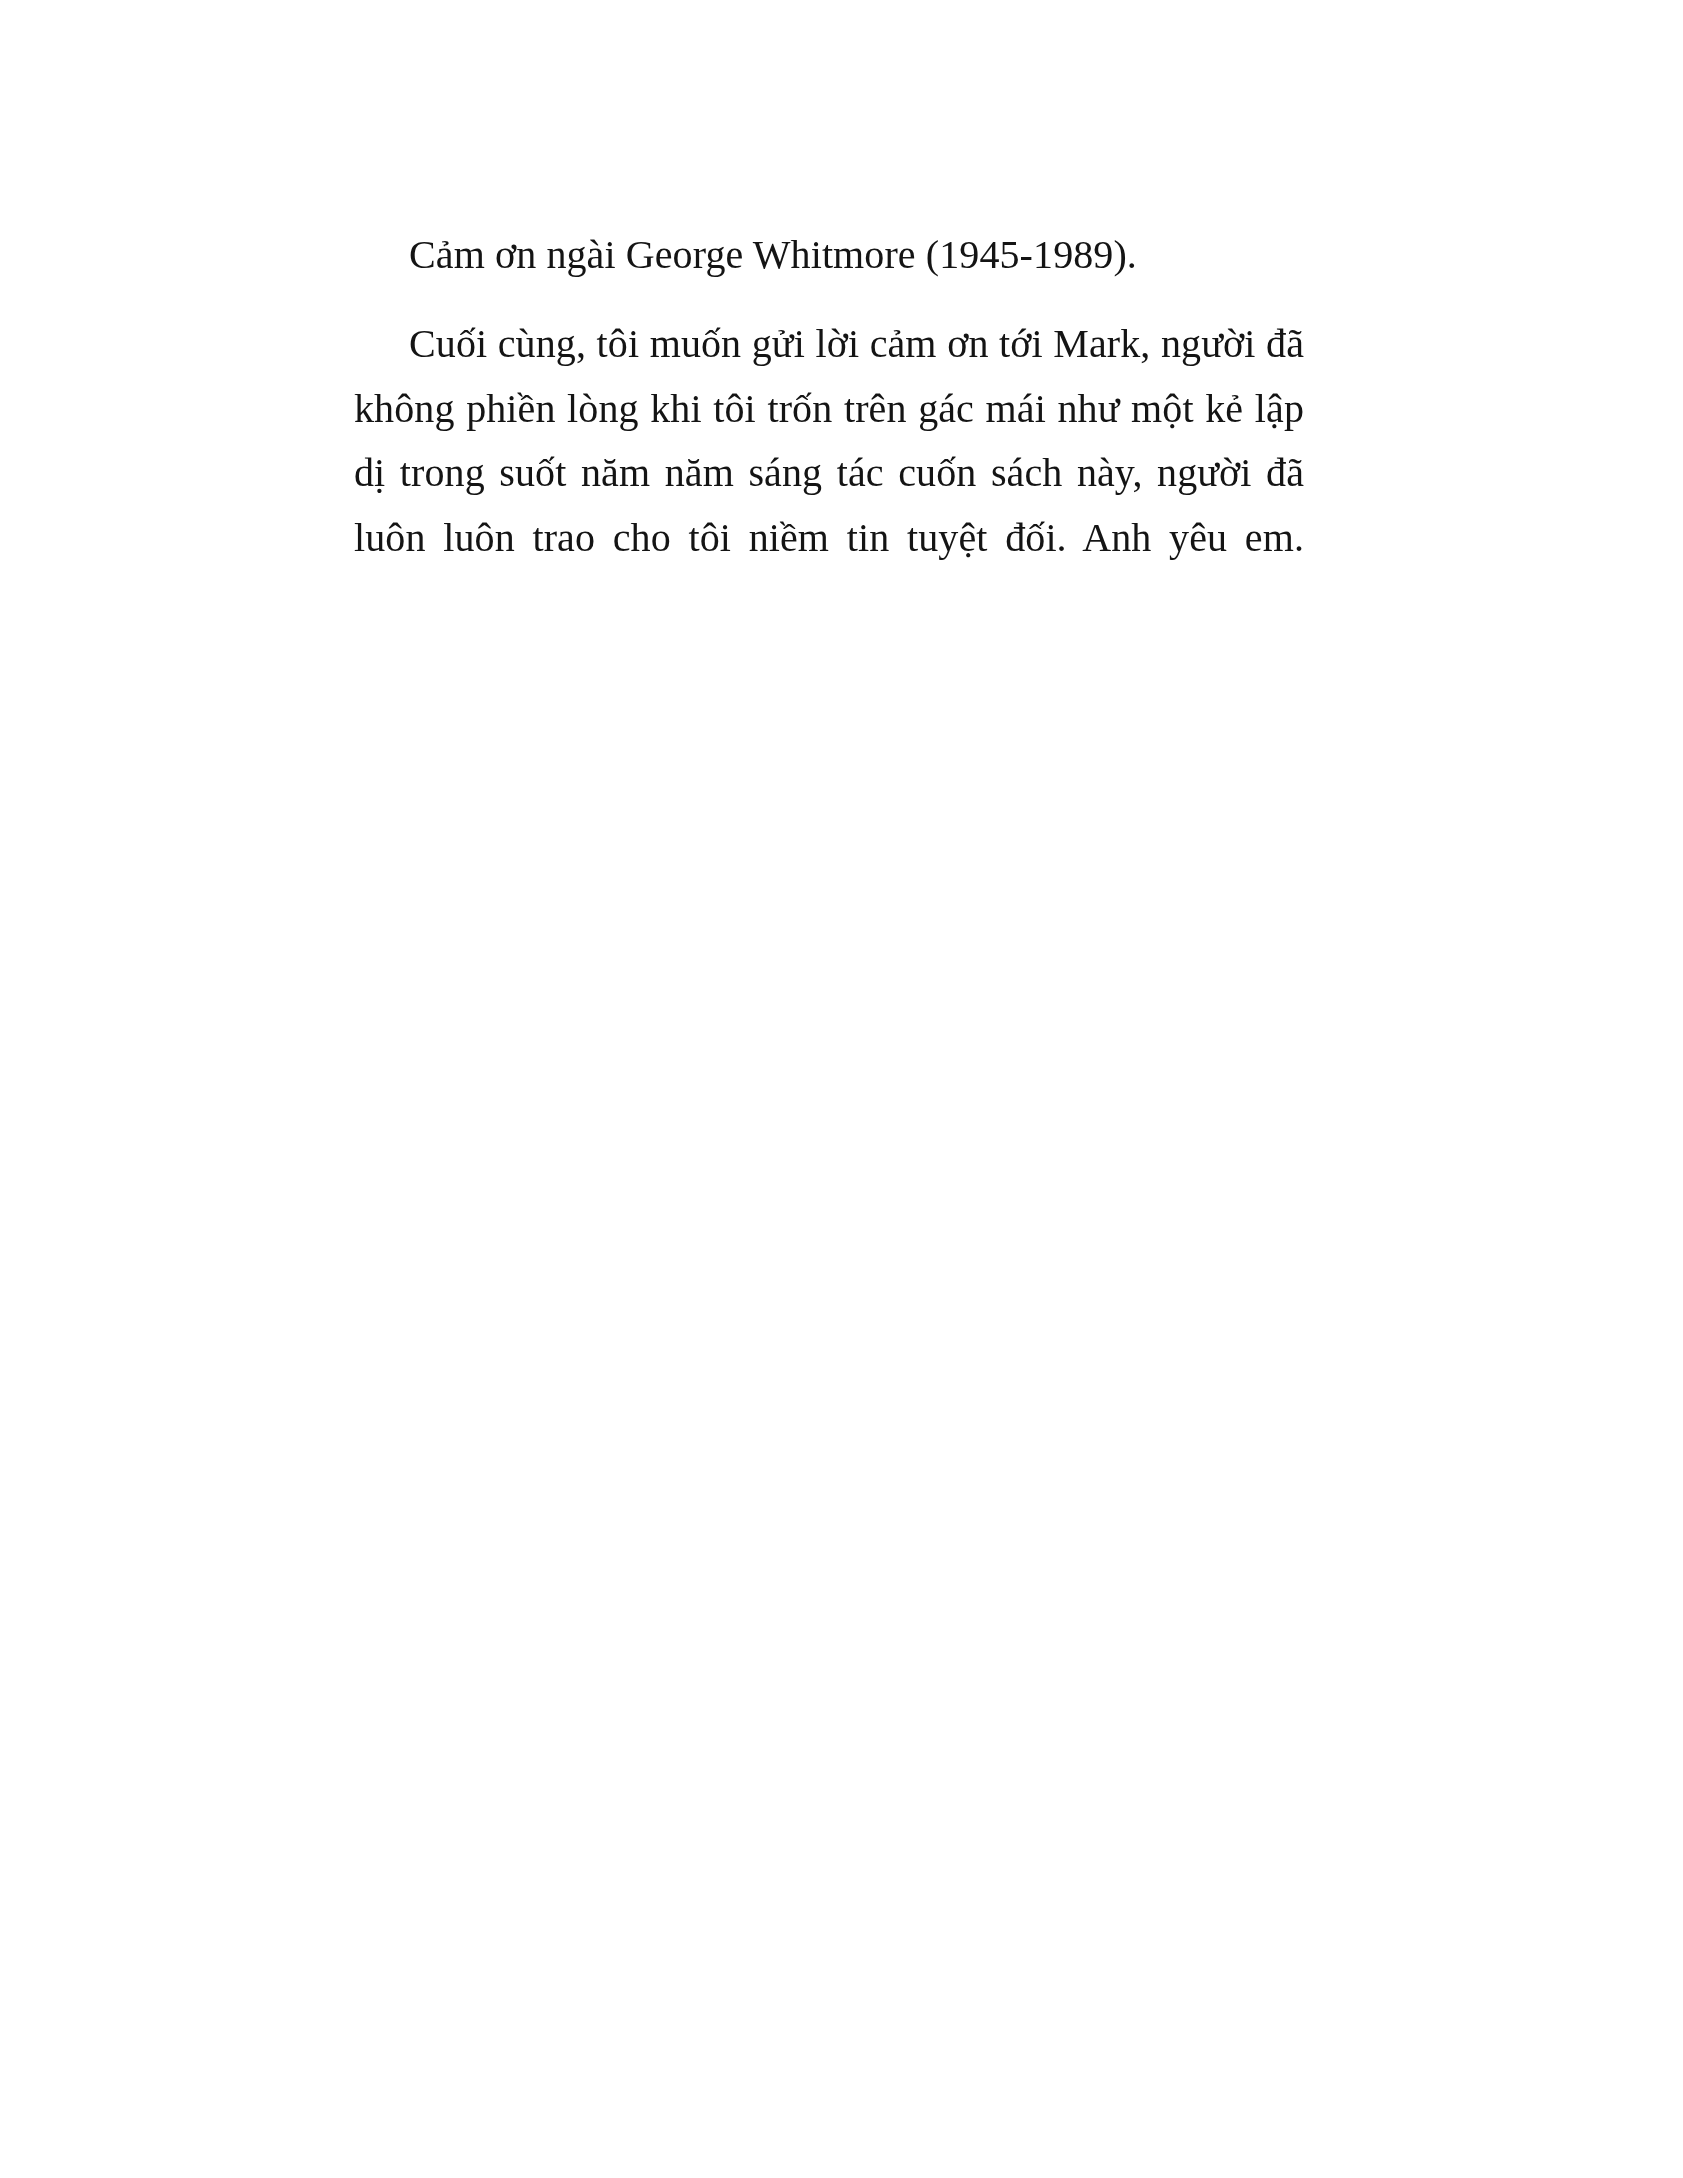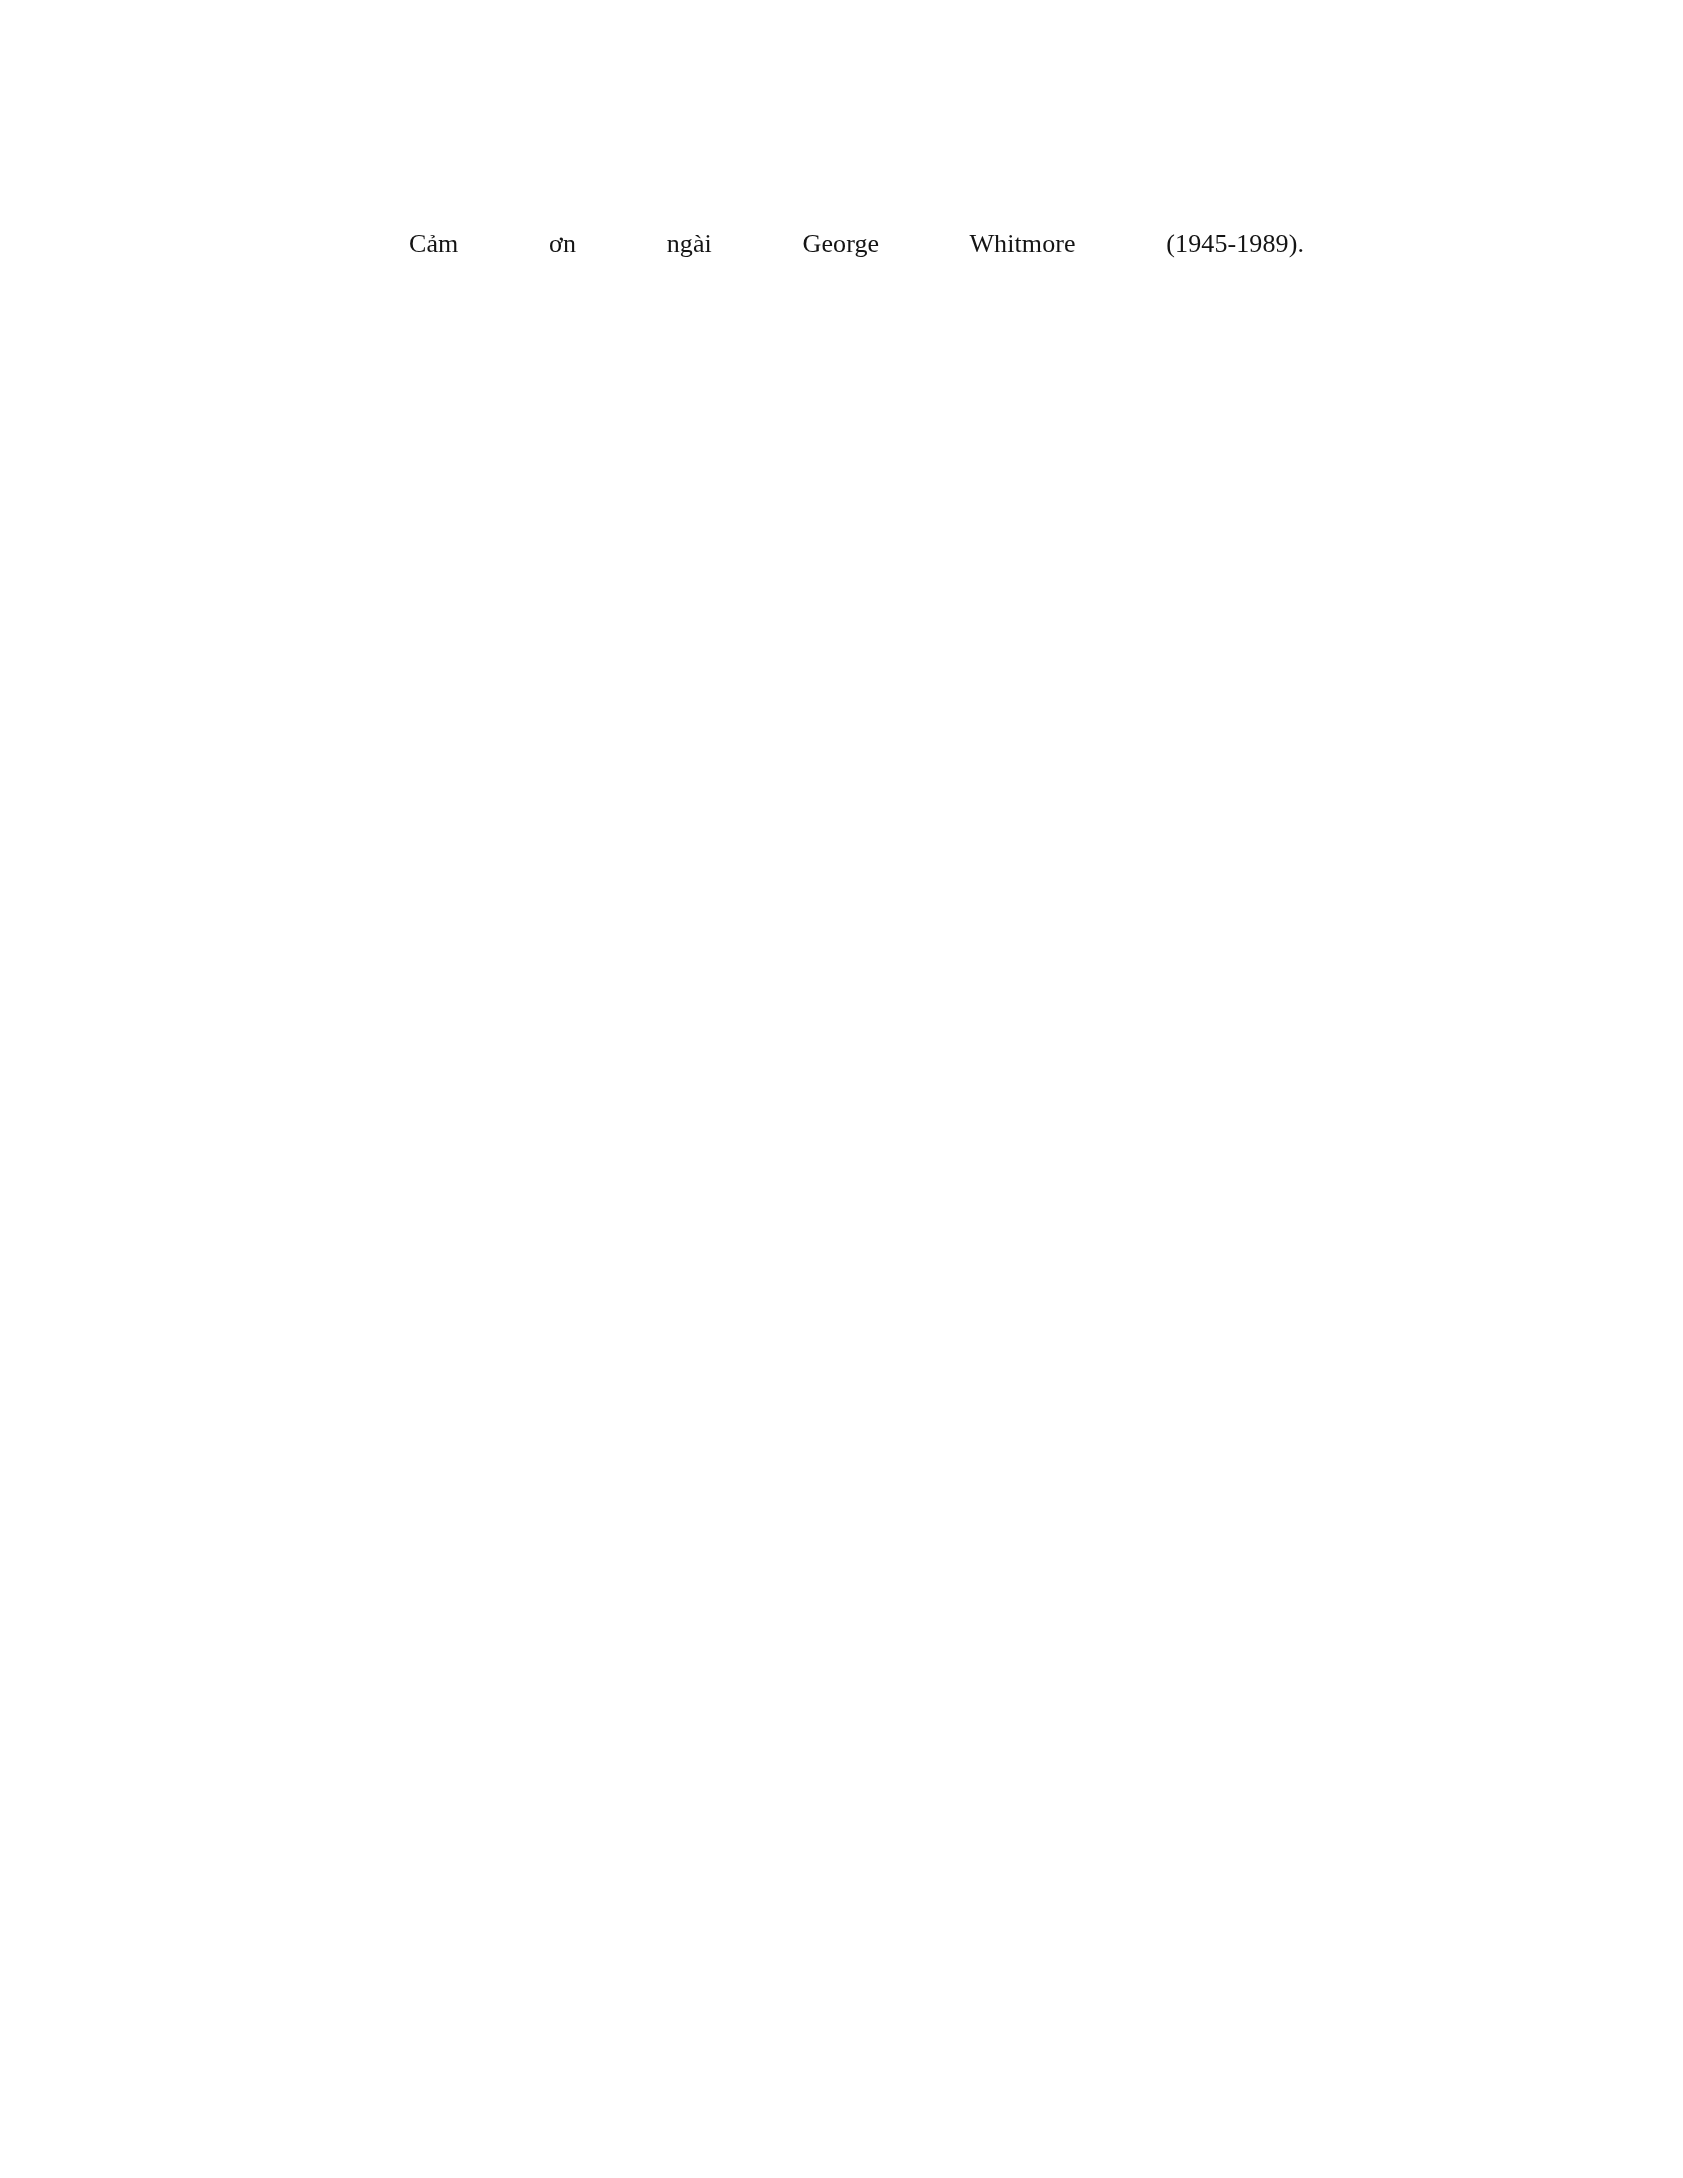--- a/index.html
+++ b/index.html
@@ -23,21 +23,21 @@
     box-sizing: border-box;
   }
   .text-block {
     position: absolute;
     left: 354px;
     top: 223px;
     width: 950px;
   }
   .para {
     margin: 0;
-    font-size: 26px;
+    font-size: 40px;
     line-height: 1.62;
     text-align: justify;
     text-justify: inter-word;
     text-indent: 55px;
     color: #141414;
     letter-spacing: 0.1px;
   }
   .para + .para {
     margin-top: 24px;
   }
@@ -47,15 +47,16 @@
     display: inline-block;
     width: 100%;
   }
 </style>
 </head>
 <body>
 
 <div class="page">
   <div class="text-block">
     <p class="para">Cảm ơn ngài George Whitmore (1945-1989).</p>
+    <p class="para">Cuối cùng, tôi muốn gửi lời cảm ơn tới Mark, người đã không phiền lòng khi tôi trốn trên gác mái như một kẻ lập dị trong suốt năm năm sáng tác cuốn sách này, người đã luôn luôn trao cho tôi niềm tin tuyệt đối. Anh yêu em.</p>
   </div>
 </div>
 
 
 </body></html>

